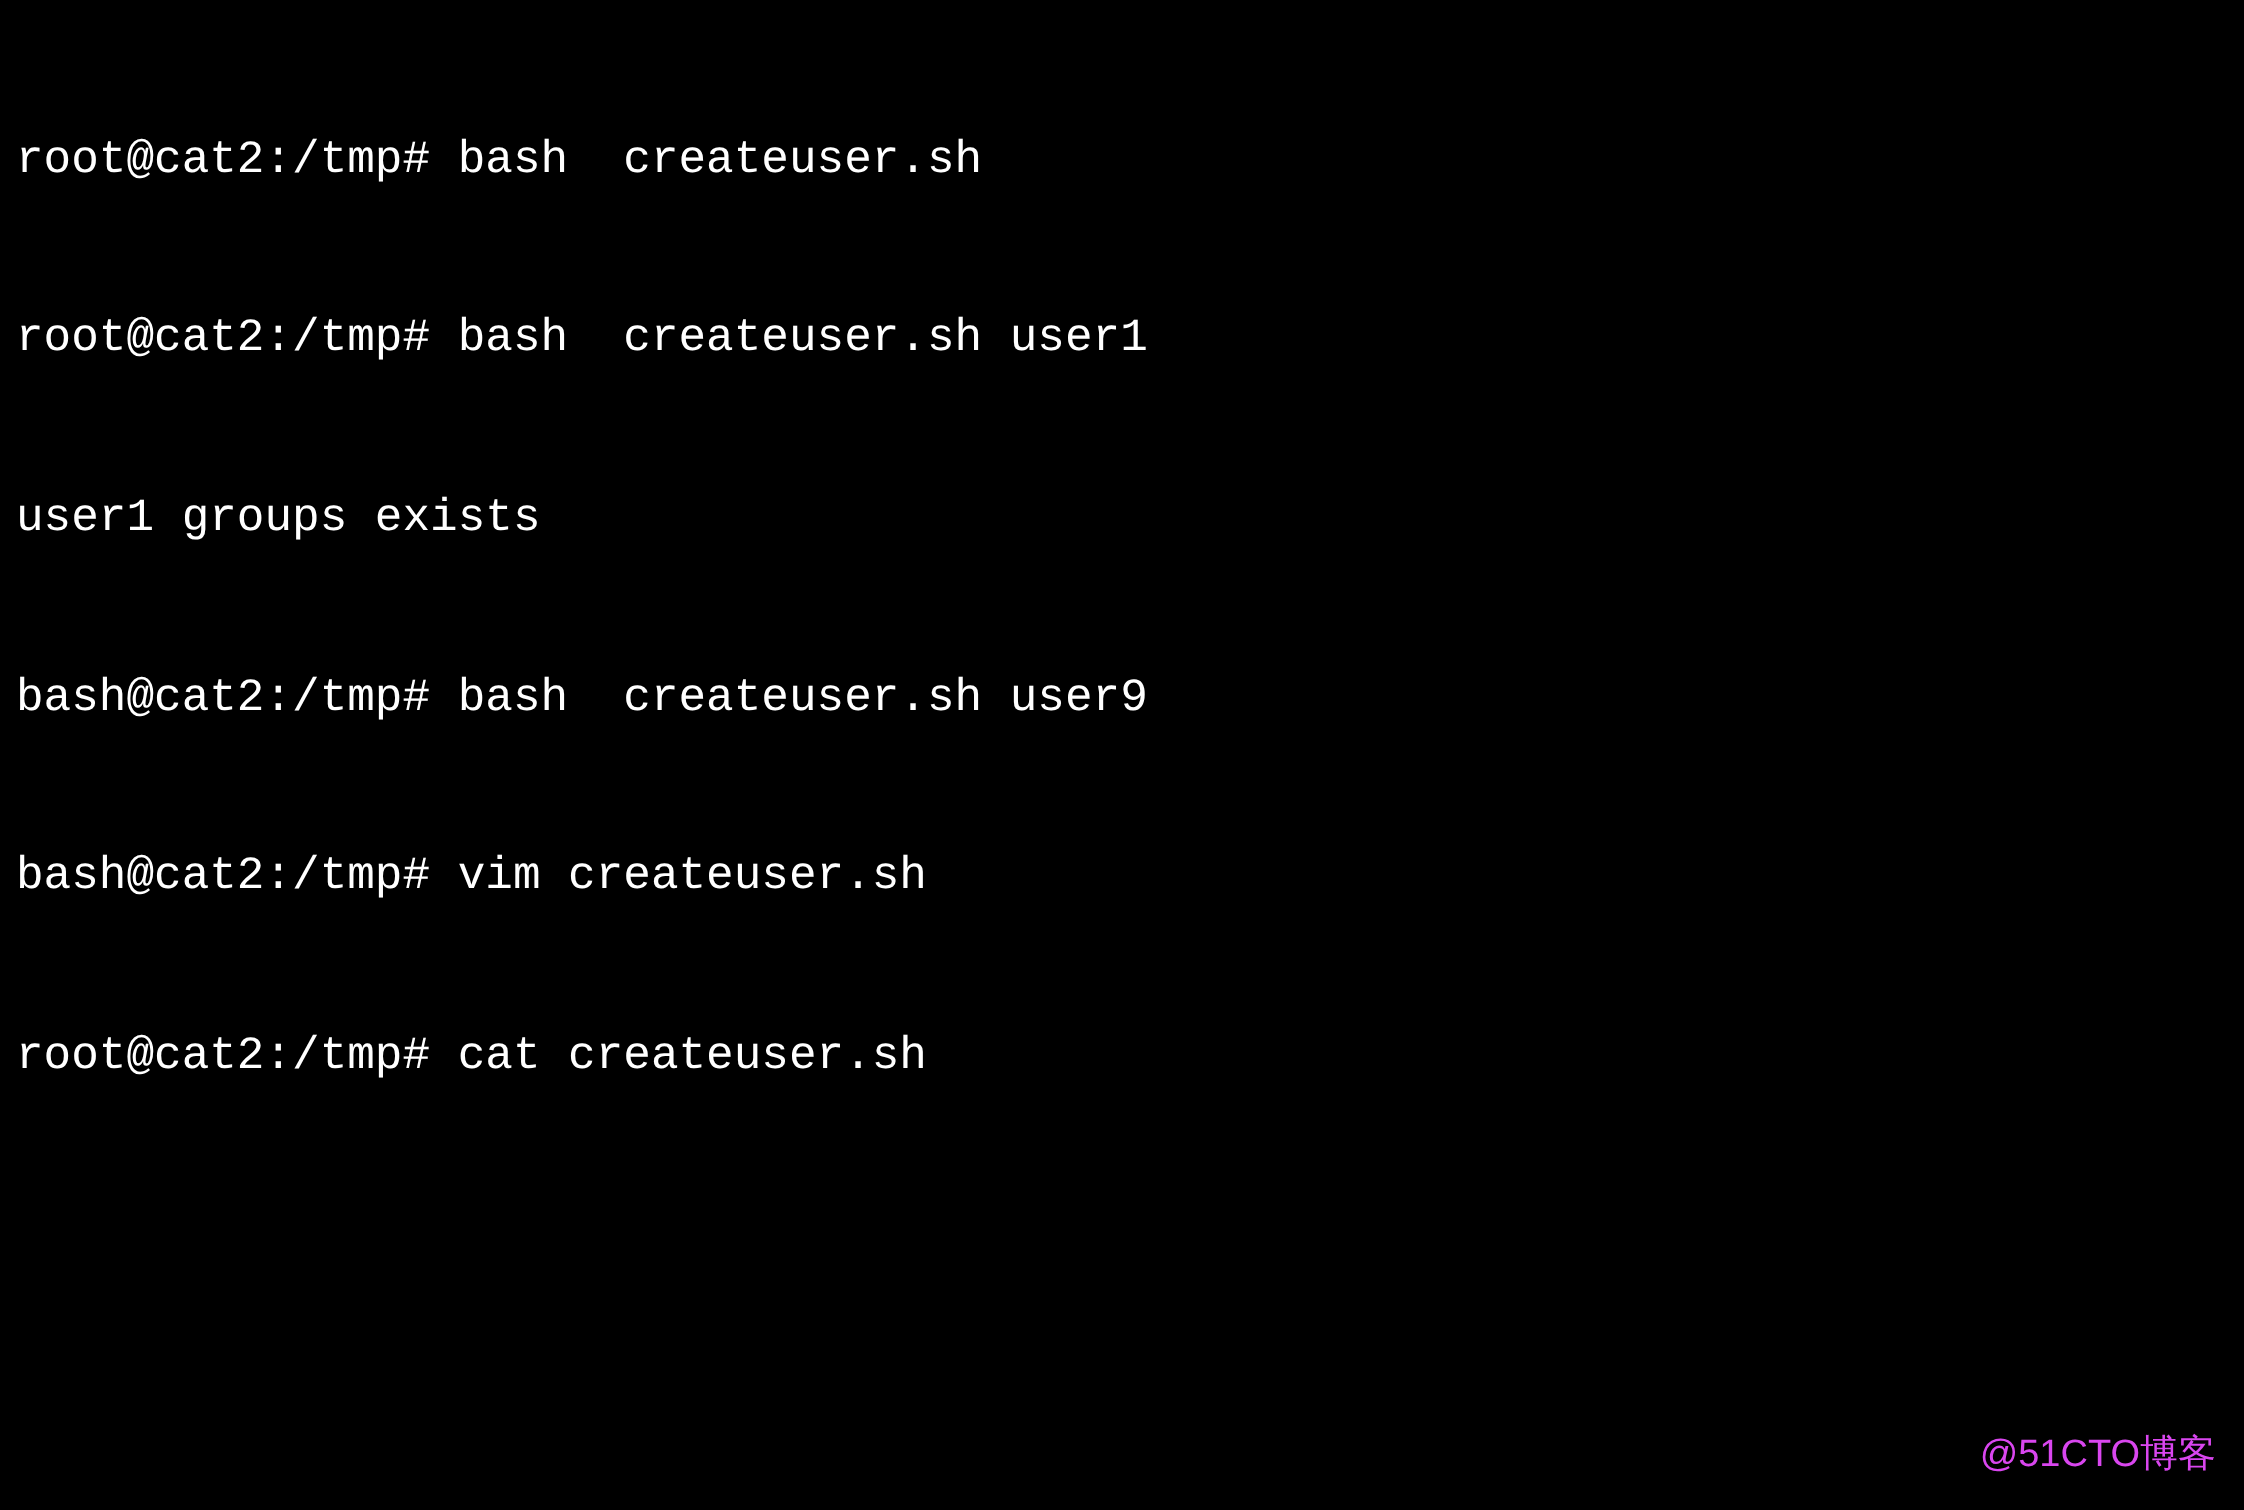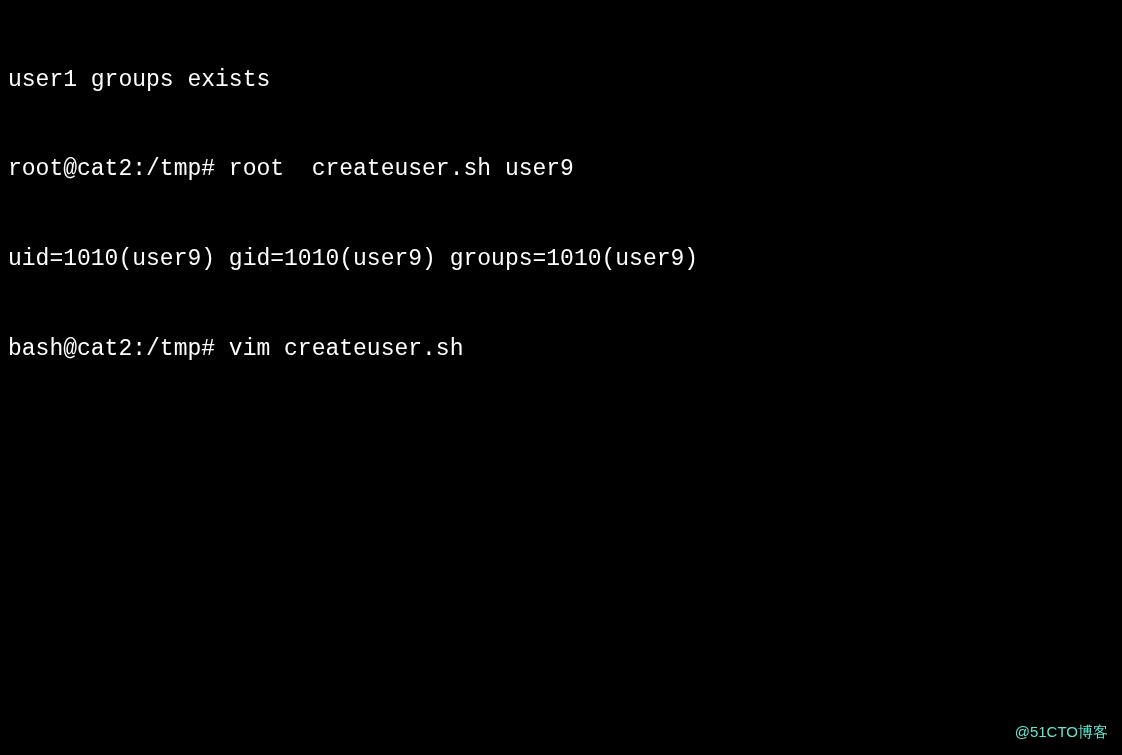--- a/index.html
+++ b/index.html
@@ -23,33 +23,35 @@
       white-space: pre;
       font-weight: normal;
     }
     .line {
       display: block;
     }
     .watermark {
       position: absolute;
       bottom: 14px;
       right: 14px;
-      color: #5eead4;
-      font-size: 15px;
+      color: #d946ef;
+      font-size: 19px;
       font-family: Arial, sans-serif;
     }
   </style>
 </head>
 <body>
 
 <div class="terminal">
+  <span class="line">root@cat2:/tmp# bash  createuser.sh</span>
+  <span class="line">root@cat2:/tmp# bash  createuser.sh user1</span>
   <span class="line">user1 groups exists</span>
-  <span class="line">root@cat2:/tmp# root  createuser.sh user9</span>
-  <span class="line">uid=1010(user9) gid=1010(user9) groups=1010(user9)</span>
+  <span class="line">bash@cat2:/tmp# bash  createuser.sh user9</span>
   <span class="line">bash@cat2:/tmp# vim createuser.sh</span>
+  <span class="line">root@cat2:/tmp# cat createuser.sh</span>
   
   <span class="line"></span>
   
   
   
   
   
   
   
   

